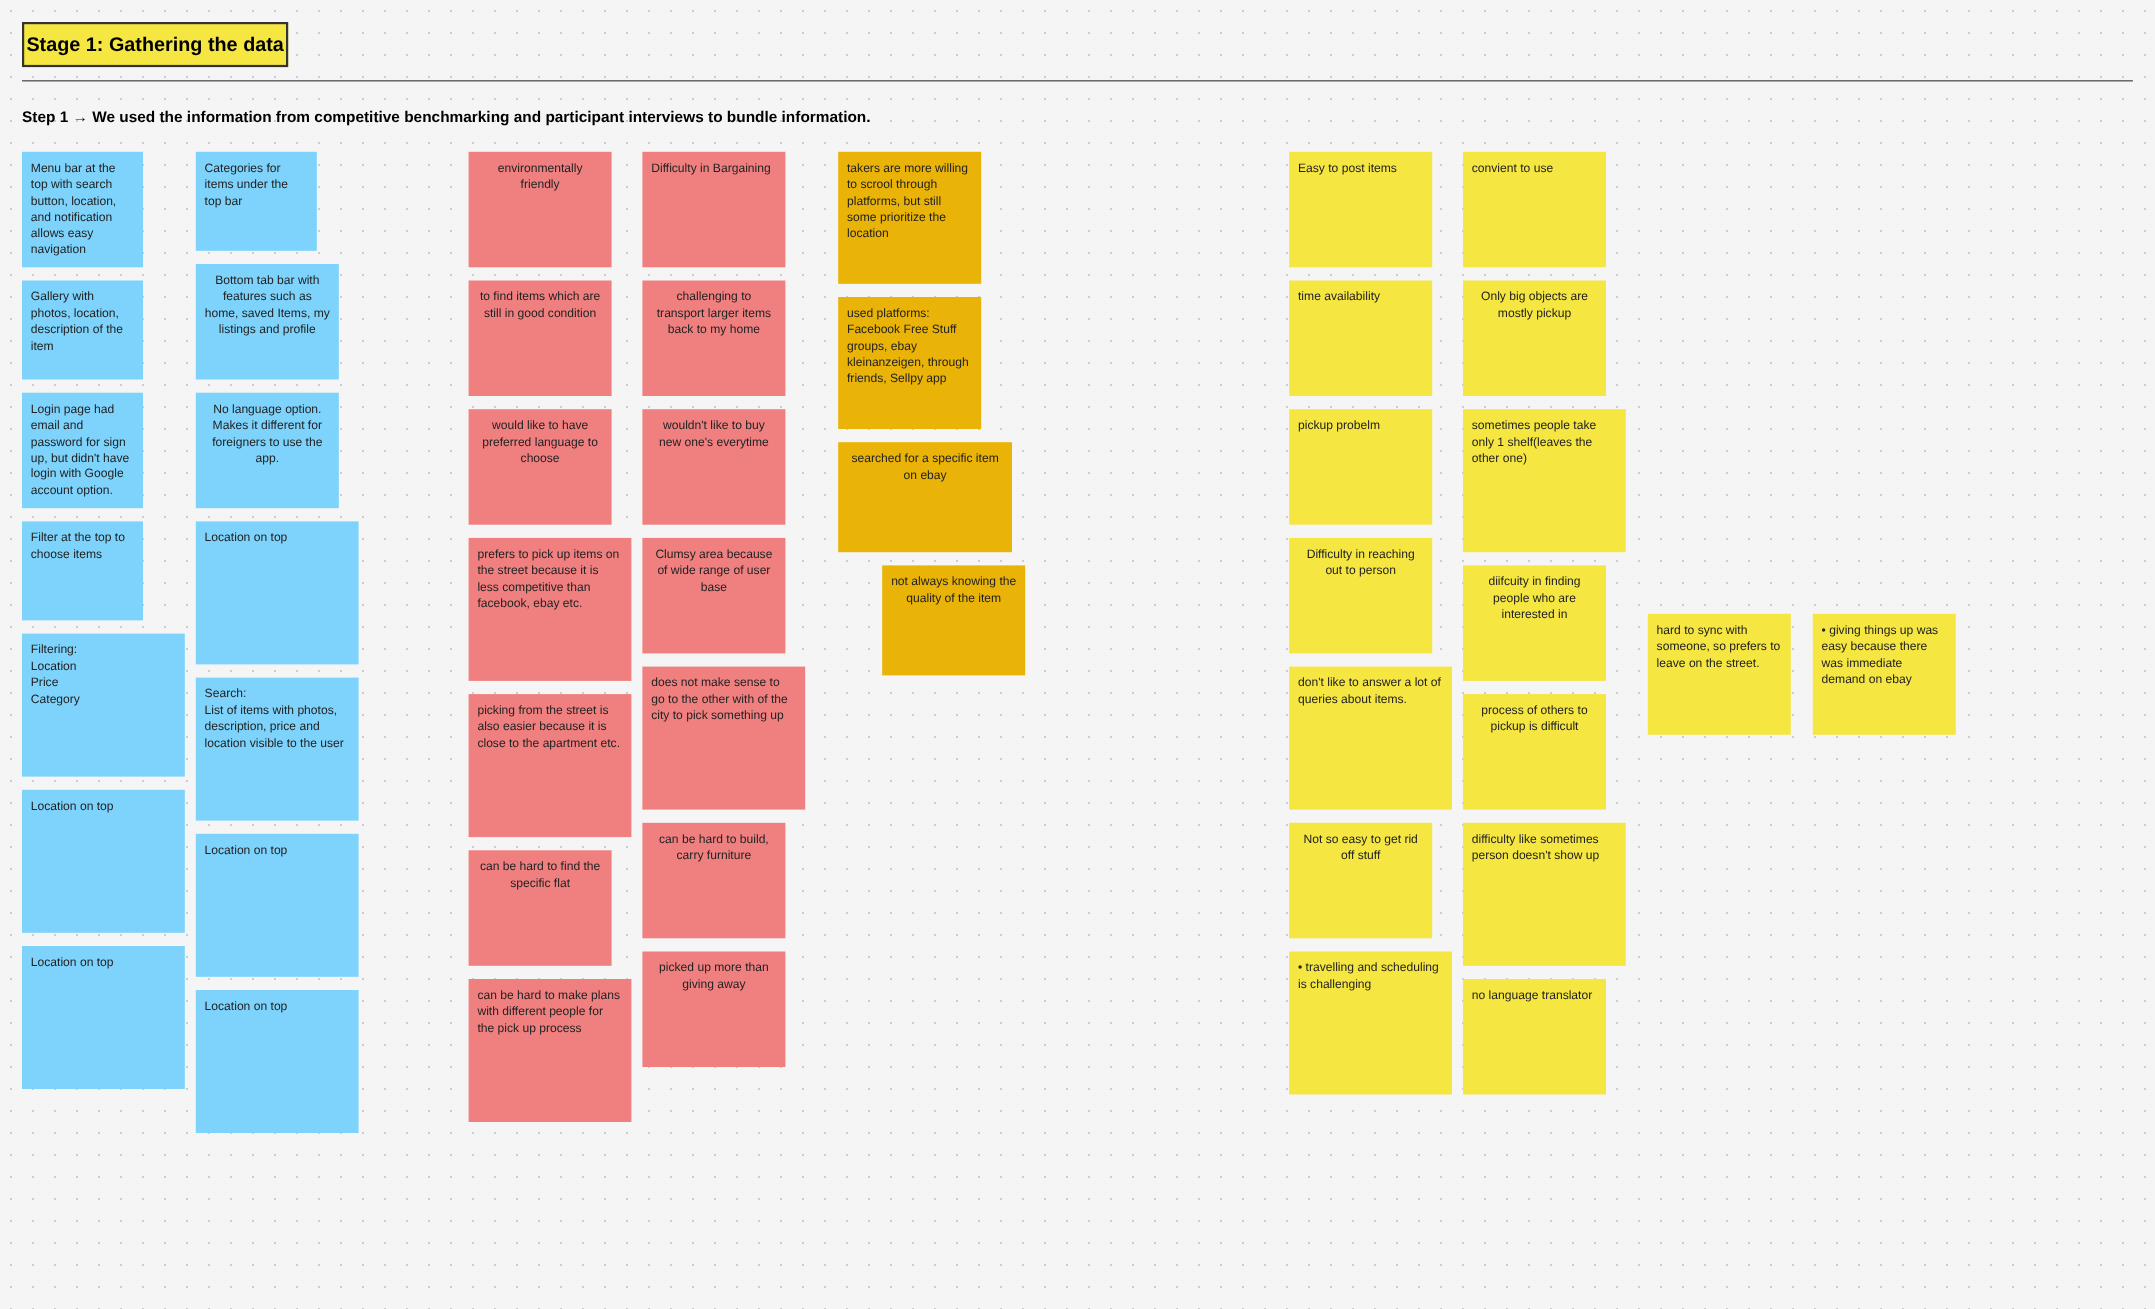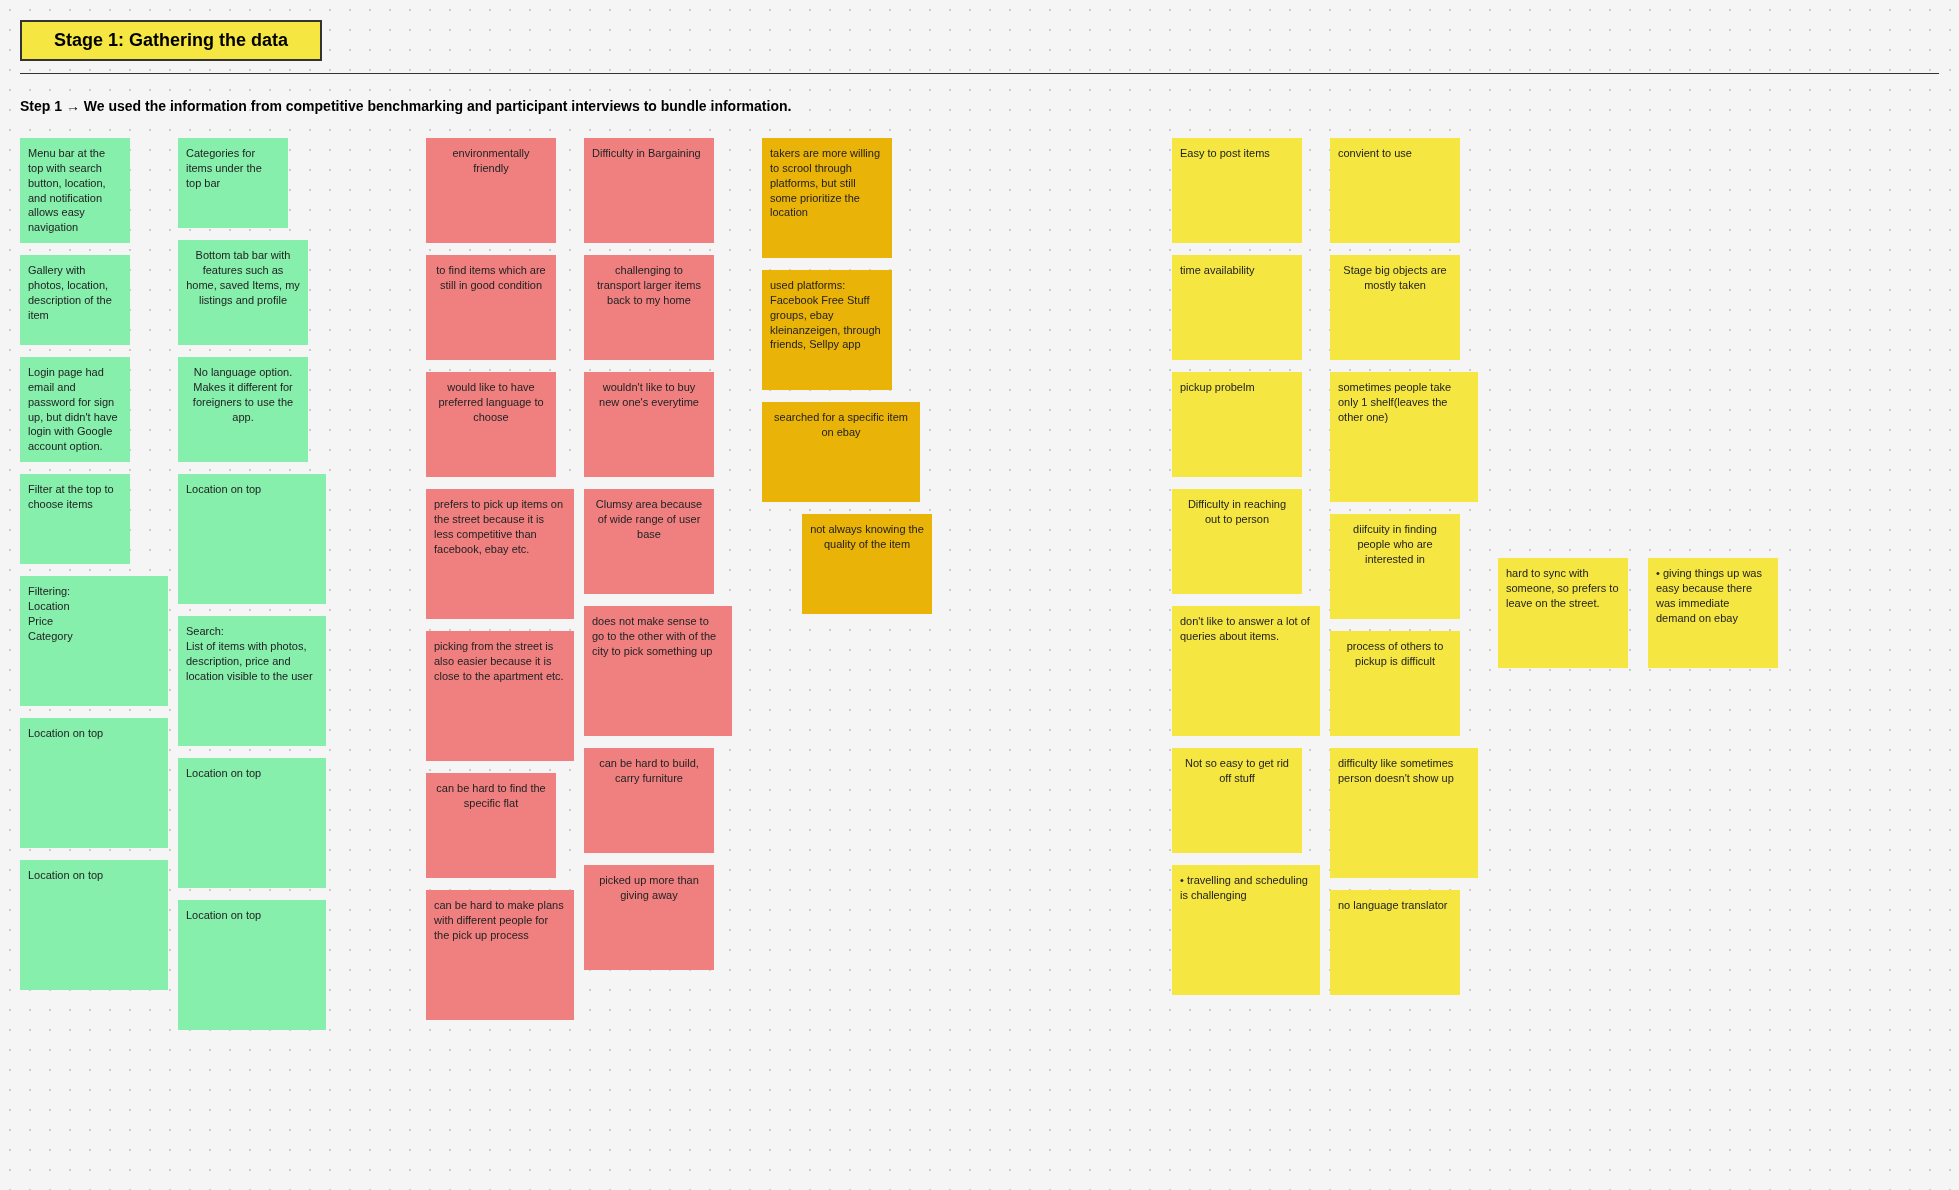--- a/index.html
+++ b/index.html
@@ -14,21 +14,21 @@
     }
     .page-container {
       background: transparent;
       width: 1919px;
       margin: 0 auto;
     }
     .title-box {
       background: #f5e642;
       border: 2px solid #333;
       display: inline-block;
-      padding: 8px 32px;
+      padding: 8px 2px;
       margin-bottom: 12px;
     }
     .title-box h1 {
       font-size: 18px;
       font-weight: bold;
       color: #000;
     }
     .subtitle {
       font-size: 14px;
       font-weight: bold;
@@ -61,21 +61,21 @@
       min-height: 90px;
       padding: 8px;
       font-size: 11px;
       line-height: 1.35;
       color: #222;
       display: flex;
       align-items: flex-start;
       flex-direction: column;
       justify-content: flex-start;
     }
-    .sticky-green { background: #86efac; }
+    .sticky-green { background: #7dd3fc; }
     .sticky-salmon { background: #f08080; }
     .sticky-yellow { background: #f5e642; }
     .sticky-lg {
       width: 130px;
       min-height: 105px;
       text-align: center;
     }
     .sticky-xl {
       width: 148px;
       min-height: 130px;
@@ -158,21 +158,21 @@
         <div class="sticky sticky-yellow sticky-lg">Easy to post items</div>
         <div class="sticky sticky-yellow sticky-lg">time availability</div>
         <div class="sticky sticky-yellow sticky-lg">pickup probelm</div>
         <div class="sticky sticky-yellow sticky-lg">Difficulty in reaching out to person</div>
         <div class="sticky sticky-yellow sticky-xl">don't like to answer a lot of queries about items.</div>
         <div class="sticky sticky-yellow sticky-lg">Not so easy to get rid off stuff</div>
         <div class="sticky sticky-yellow sticky-xl">• travelling and scheduling is challenging</div>
       </div>
       <div class="column">
         <div class="sticky sticky-yellow sticky-lg">convient to use</div>
-        <div class="sticky sticky-yellow sticky-lg">Stage big objects are mostly taken</div>
+        <div class="sticky sticky-yellow sticky-lg">Only big objects are mostly pickup</div>
         <div class="sticky sticky-yellow sticky-xl">sometimes people take only 1 shelf(leaves the other one)</div>
         <div class="sticky sticky-yellow sticky-lg">diifcuity in finding people who are interested in</div>
         <div class="sticky sticky-yellow sticky-lg">process of others to pickup is difficult</div>
         <div class="sticky sticky-yellow sticky-xl">difficulty like sometimes person doesn't show up</div>
         <div class="sticky sticky-yellow sticky-lg">no language translator</div>
       </div>
     </div>
 
     <div class="column" style="margin-top:420px;">
       <div class="sticky sticky-yellow sticky-xl" style="width:130px; min-height:110px;">hard to sync with someone, so prefers to leave on the street.</div>

